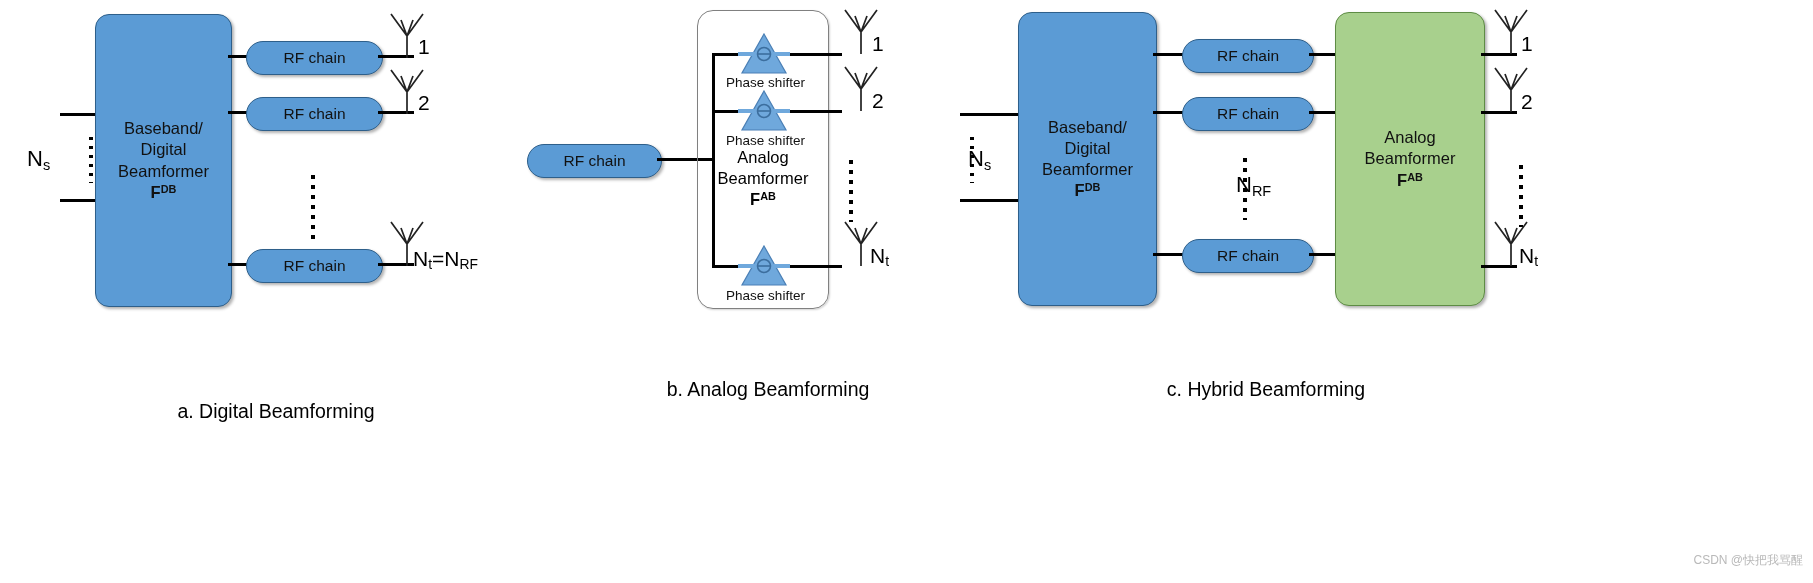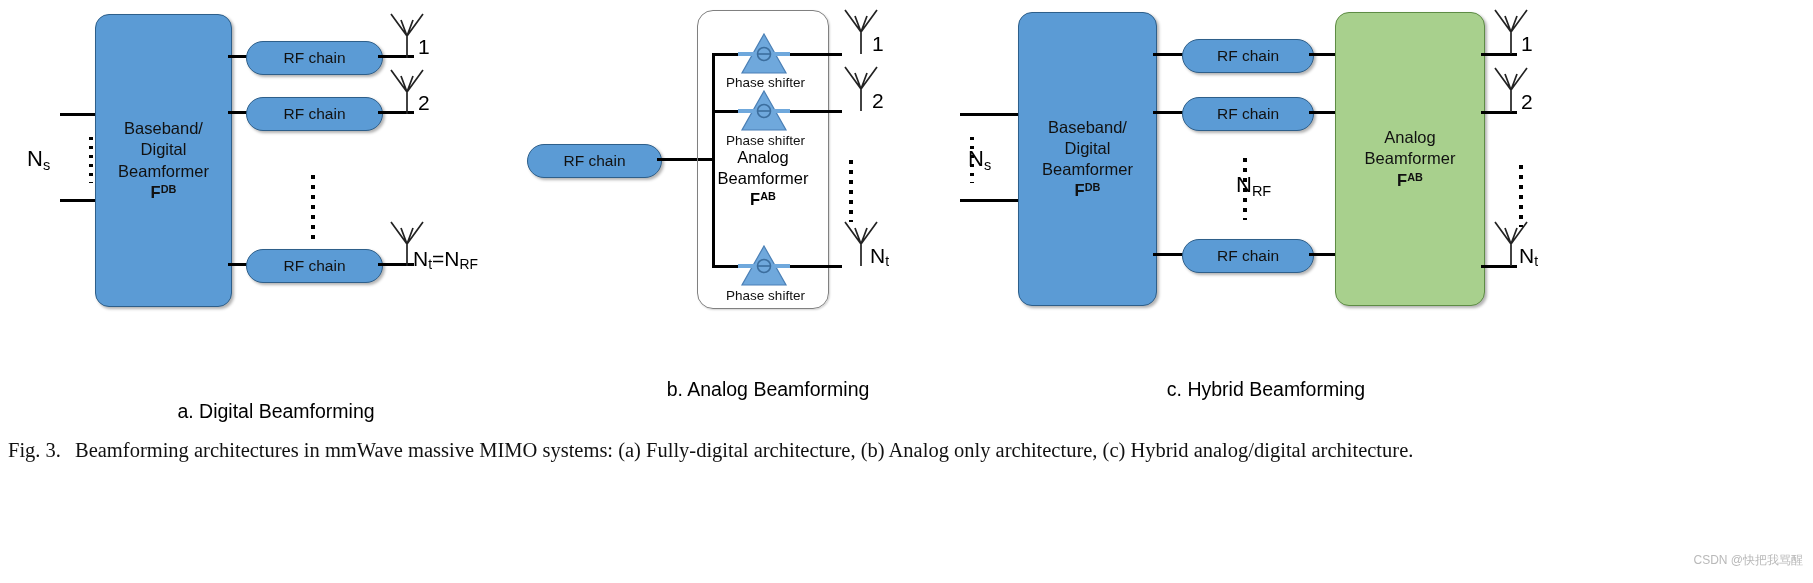--- a/index.html
+++ b/index.html
@@ -331,19 +331,16 @@
   <div class="panel-caption" style="left:36px;top:364px;width:480px;margin-top:36px;">
     <span>a. Digital Beamforming</span>
   </div>
   <div class="panel-caption" style="left:528px;top:378px;width:480px;">
     <span>b. Analog Beamforming</span>
   </div>
   <div class="panel-caption" style="left:1026px;top:378px;width:480px;">
     <span>c. Hybrid Beamforming</span>
   </div>
 
-  <div class="figcaption">
-    <span class="fignum">Fig. 3.</span><span>Beamforming architectures in mmWave massive MIMO systems: (a) Fully-digital architecture, (b) Analog only architecture, (c) Hybrid analog/digital architecture.</span>
-  </div>
 
   <div class="watermark">CSDN @快把我骂醒</div>
 
 </div>
 
 </body></html>

